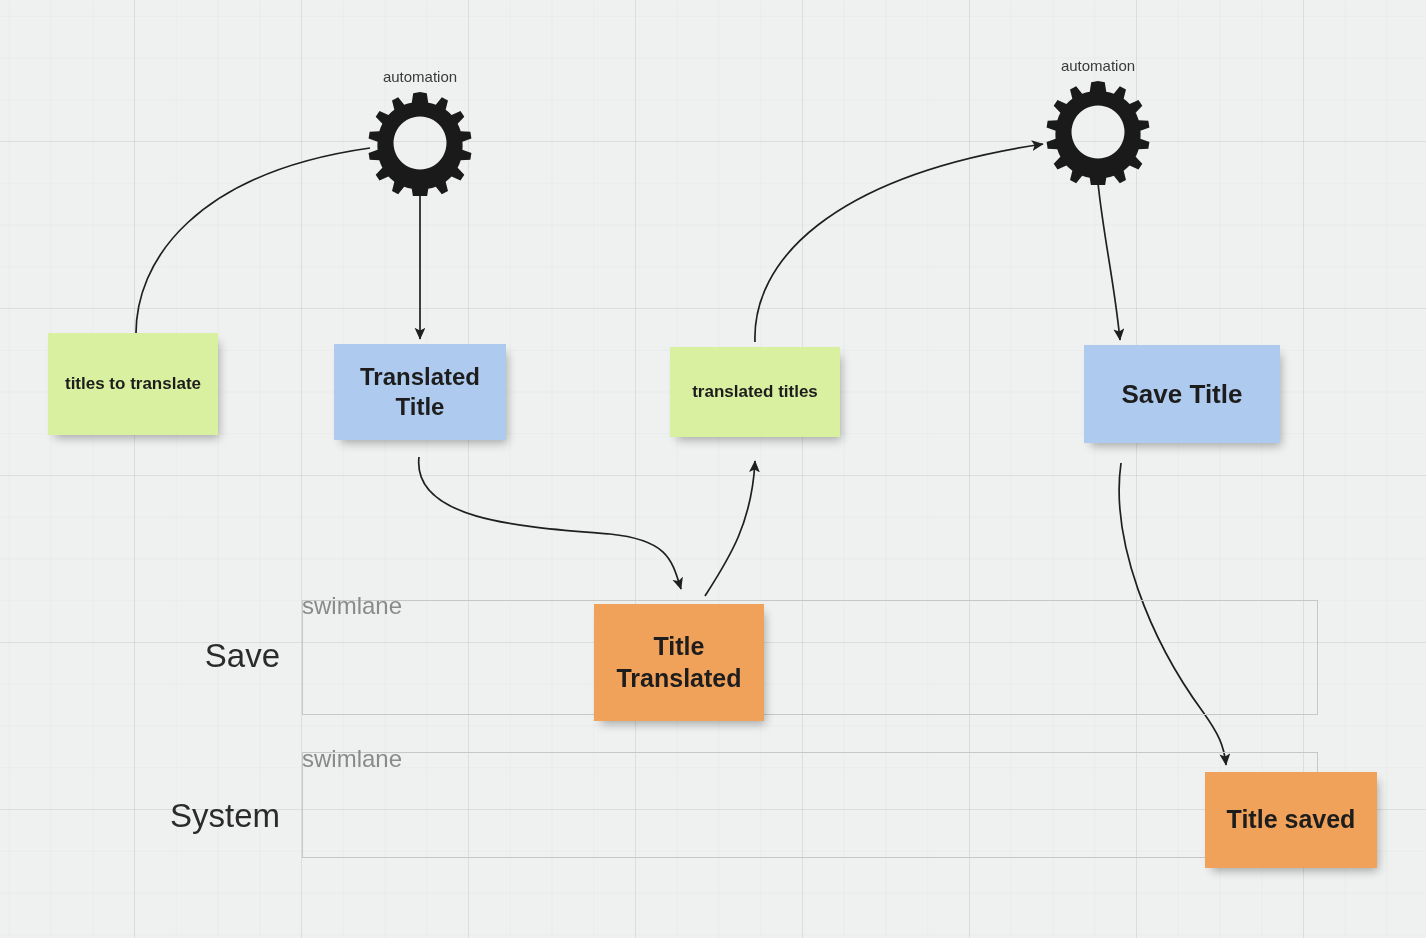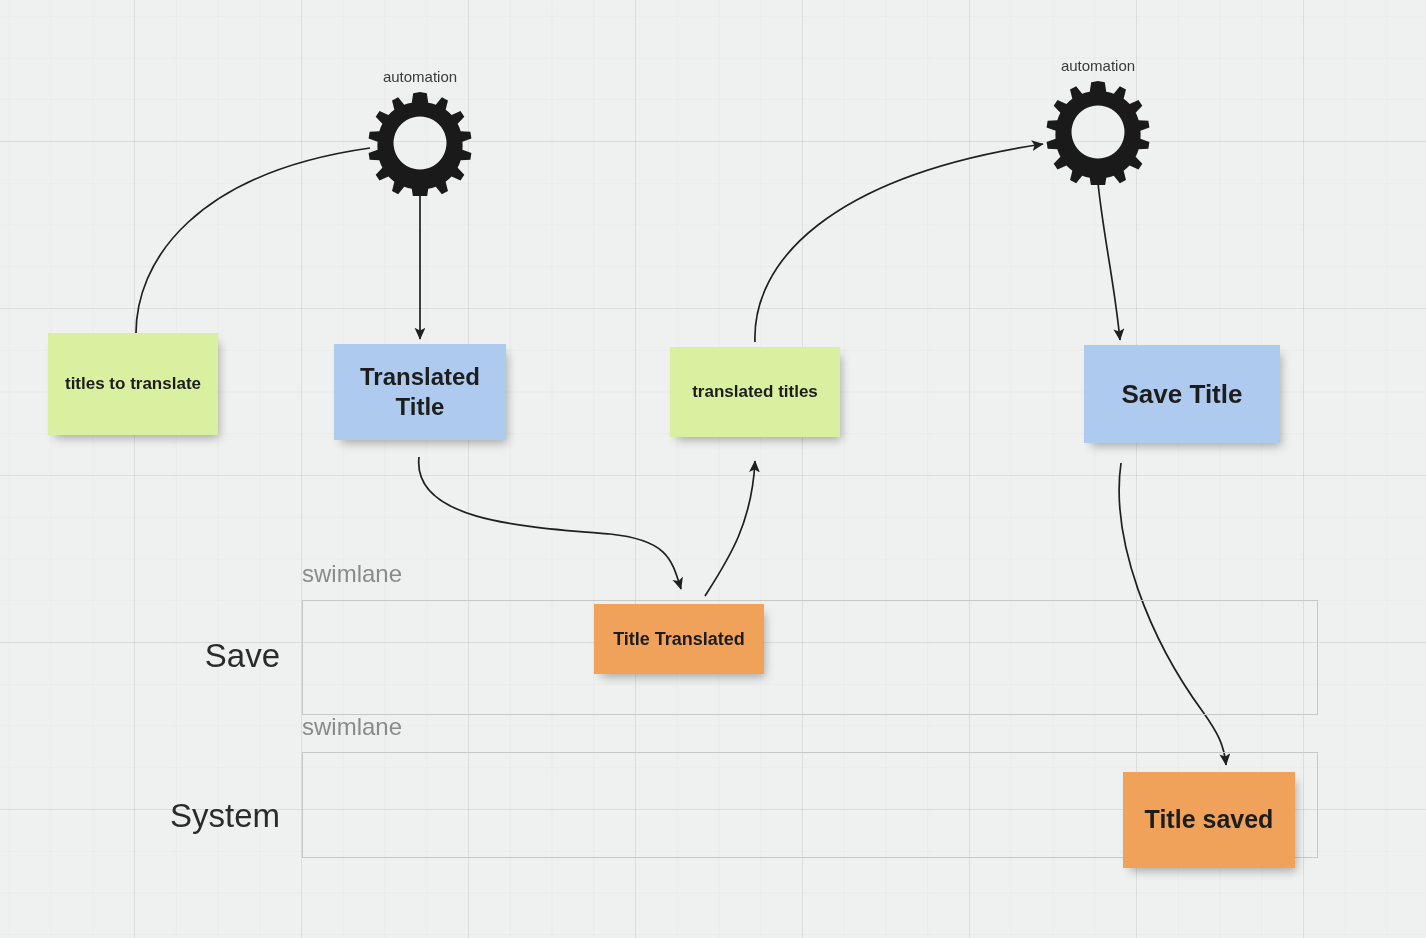--- a/index.html
+++ b/index.html
@@ -64,20 +64,21 @@
     background: transparent;
     z-index: 1;
   }
   .lane-tag {
     position: absolute;
     color: #8a8a8a;
     font-size: 24px;
     font-weight: 400;
     white-space: nowrap;
     z-index: 2;
+    margin-top: 32px;
   }
   .lane-title {
     position: absolute;
     color: #2b2b2b;
     font-size: 33px;
     font-weight: 400;
     white-space: nowrap;
     text-align: right;
     z-index: 2;
   }
@@ -189,17 +190,17 @@
   </div>
 
   <div class="note green" style="left:48px; top:333px; width:170px; height:102px; font-size:17px;">titles to translate</div>
 
   <div class="note blue" style="left:334px; top:344px; width:172px; height:96px; font-size:24px;">Translated Title</div>
 
   <div class="note green" style="left:670px; top:347px; width:170px; height:90px; font-size:17px;">translated titles</div>
 
   <div class="note blue" style="left:1084px; top:345px; width:196px; height:98px; font-size:26px;">Save Title</div>
 
-  <div class="note orange" style="left:594px; top:604px; width:170px; height:70px; font-size:18px;">Title Translated</div>
-
-  <div class="note orange" style="left:1123px; top:772px; width:172px; height:96px; font-size:25px;">Title saved</div>
+  <div class="note orange" style="left:594px; top:604px; width:170px; height:117px; font-size:25px;">Title Translated</div>
+
+  <div class="note orange" style="left:1205px; top:772px; width:172px; height:96px; font-size:25px;">Title saved</div>
 
 </div>
 
 </body></html>

